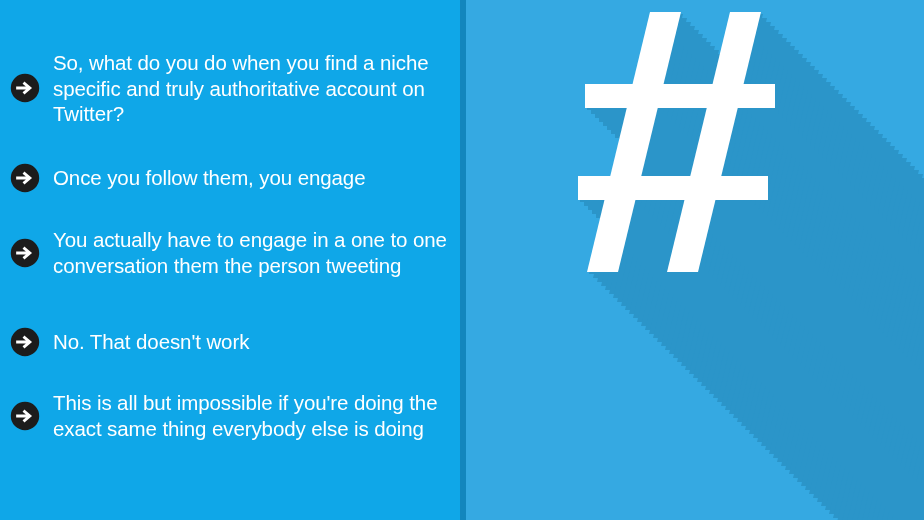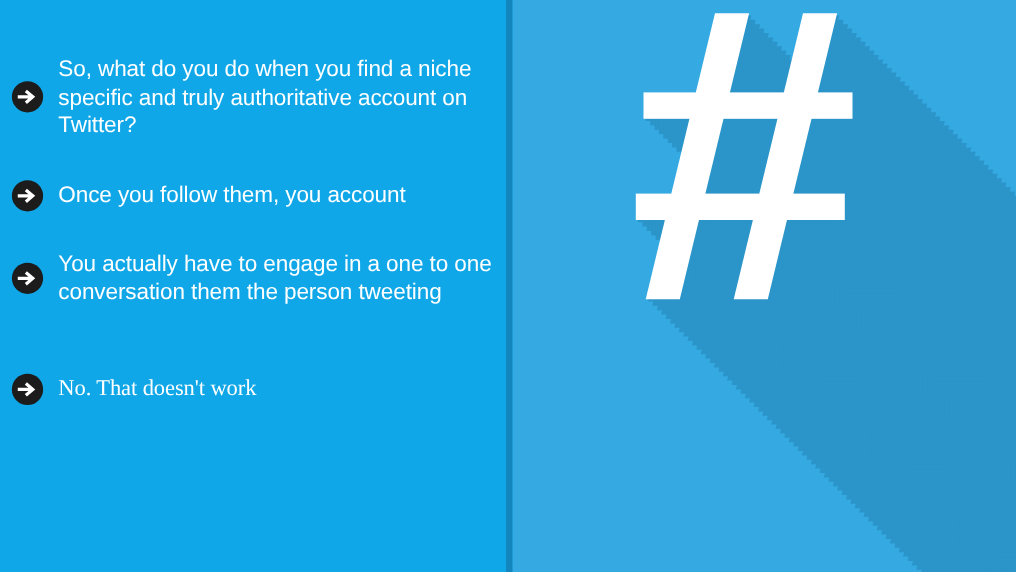--- a/index.html
+++ b/index.html
@@ -75,21 +75,21 @@
     font-size: 20.5px;
     line-height: 25.5px;
     letter-spacing: -0.1px;
     font-weight: 400;
     white-space: pre-line;
   }
 
   .row-0 { top: 50px; }
   .row-1 { top: 163px; }
   .row-2 { top: 227px; }
-  .row-3 { top: 339px; font-family: Liberation Serif, serif; }
+  .row-3 { top: 327px; }
   .row-4 { top: 390px; }
 
   
   .hash-wrap {
     position: absolute;
     left: 0;
     top: 0;
     width: 458px;
     height: 520px;
   }
@@ -118,21 +118,21 @@
         <span class="bullet-text">So, what do you do when you find a niche specific and truly authoritative account on Twitter?</span>
       </div>
 
       <div class="bullet-row row-1">
         <span class="bullet-icon">
           <svg viewBox="0 0 30 30" xmlns="http://www.w3.org/2000/svg">
             <circle cx="15" cy="15" r="14.2" fill="#1c1c1c"></circle>
             <path d="M7.6 15 H18.4 M14.6 10.6 L19.8 15 L14.6 19.4" stroke="#ffffff" stroke-width="2.9" stroke-linecap="square" stroke-linejoin="miter" fill="none"></path>
           </svg>
         </span>
-        <span class="bullet-text">Once you follow them, you account</span>
+        <span class="bullet-text">Once you follow them, you engage</span>
       </div>
 
       <div class="bullet-row row-2">
         <span class="bullet-icon">
           <svg viewBox="0 0 30 30" xmlns="http://www.w3.org/2000/svg">
             <circle cx="15" cy="15" r="14.2" fill="#1c1c1c"></circle>
             <path d="M7.6 15 H18.4 M14.6 10.6 L19.8 15 L14.6 19.4" stroke="#ffffff" stroke-width="2.9" stroke-linecap="square" stroke-linejoin="miter" fill="none"></path>
           </svg>
         </span>
         <span class="bullet-text">You actually have to engage in a one to one conversation them the person tweeting</span>
@@ -141,20 +141,29 @@
       <div class="bullet-row row-3">
         <span class="bullet-icon">
           <svg viewBox="0 0 30 30" xmlns="http://www.w3.org/2000/svg">
             <circle cx="15" cy="15" r="14.2" fill="#1c1c1c"></circle>
             <path d="M7.6 15 H18.4 M14.6 10.6 L19.8 15 L14.6 19.4" stroke="#ffffff" stroke-width="2.9" stroke-linecap="square" stroke-linejoin="miter" fill="none"></path>
           </svg>
         </span>
         <span class="bullet-text">No. That doesn't work</span>
       </div>
 
+      <div class="bullet-row row-4">
+        <span class="bullet-icon">
+          <svg viewBox="0 0 30 30" xmlns="http://www.w3.org/2000/svg">
+            <circle cx="15" cy="15" r="14.2" fill="#1c1c1c"></circle>
+            <path d="M7.6 15 H18.4 M14.6 10.6 L19.8 15 L14.6 19.4" stroke="#ffffff" stroke-width="2.9" stroke-linecap="square" stroke-linejoin="miter" fill="none"></path>
+          </svg>
+        </span>
+        <span class="bullet-text">This is all but impossible if you're doing the exact same thing everybody else is doing</span>
+      </div>
 
     </div>
   </div>
 
   <div class="panel-divider"></div>
 
   <div class="panel-right">
     <div class="hash-wrap">
       <svg viewBox="0 0 458 520" xmlns="http://www.w3.org/2000/svg">
         <defs>

